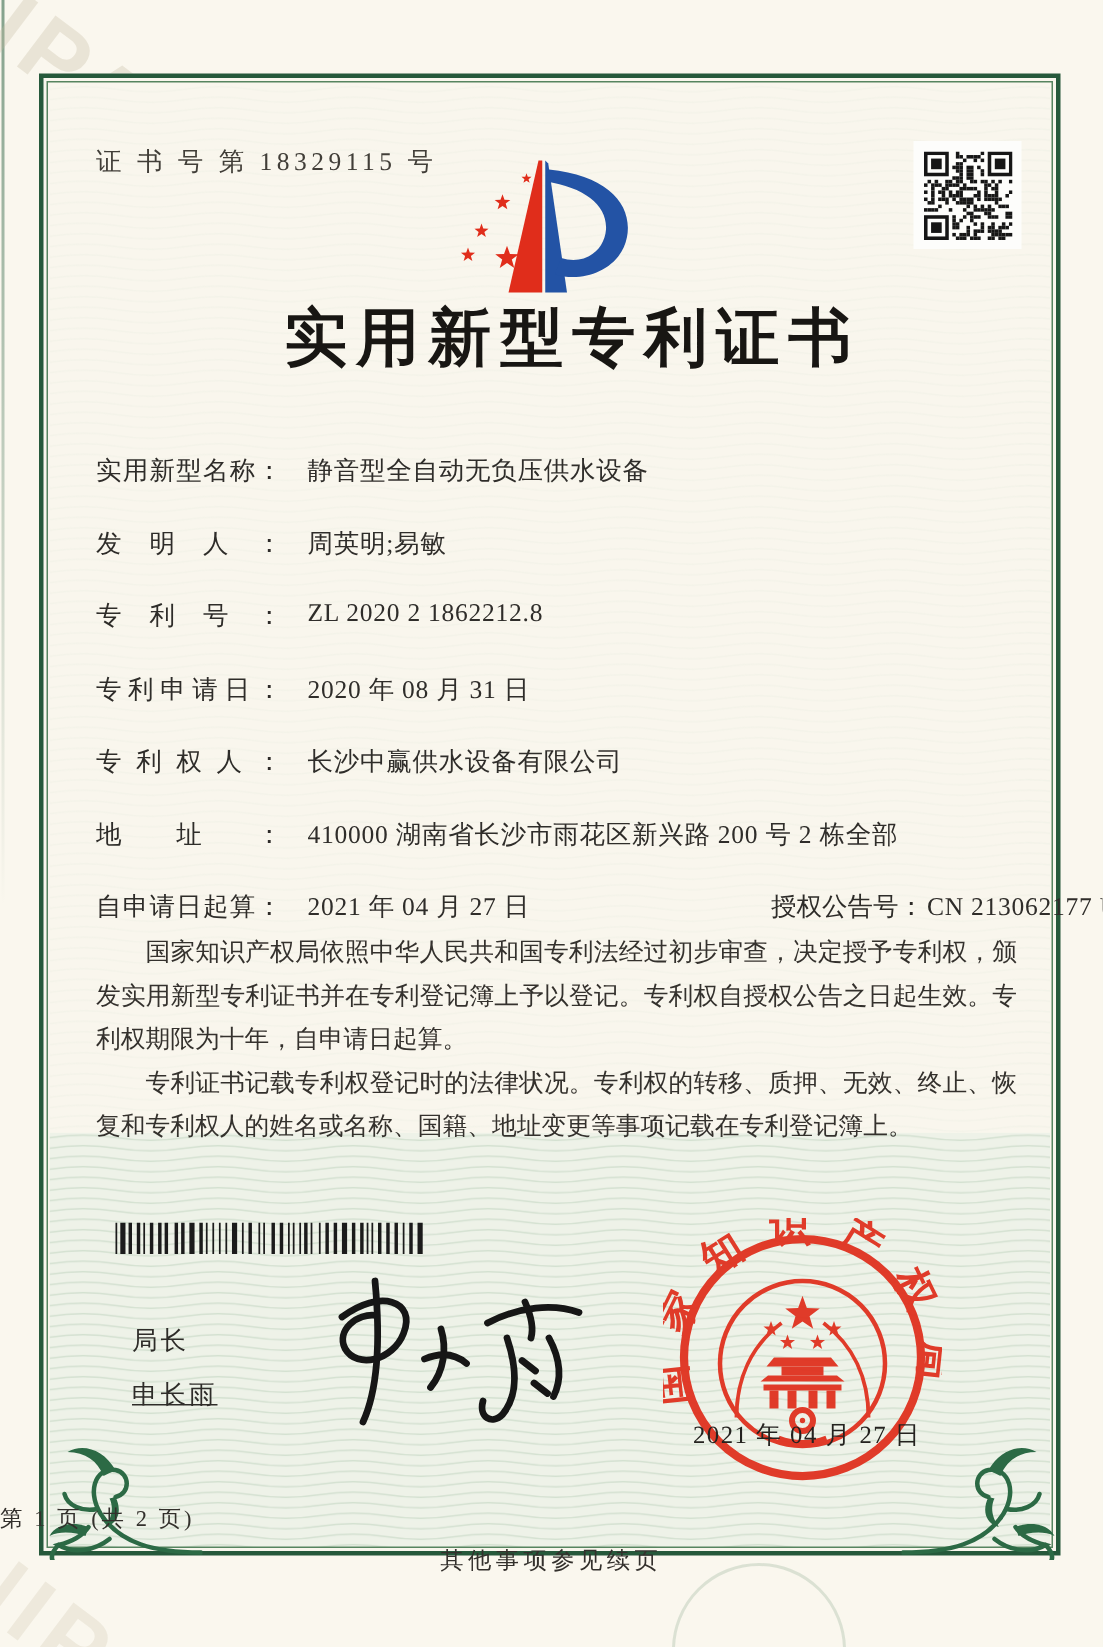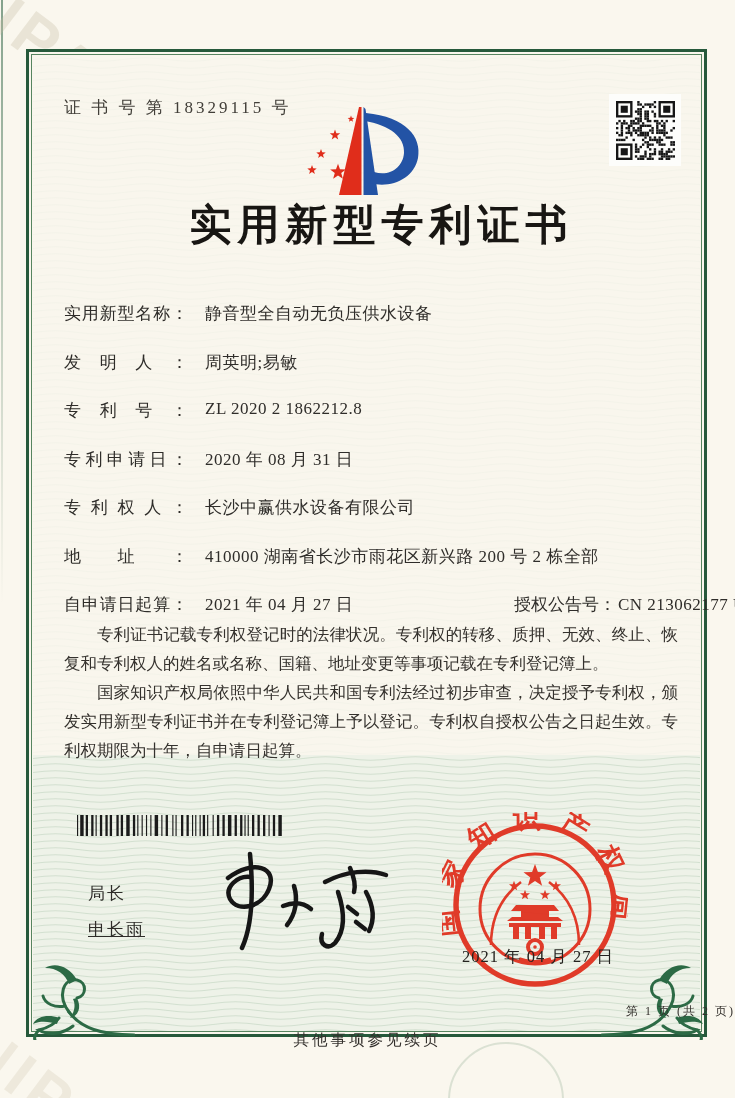--- a/index.html
+++ b/index.html
@@ -60,21 +60,21 @@
     text-align:justify;color:#34312d;}
   .body-text p{margin:0;text-indent:2em;}
   
   .barcode{left:76px;top:815px;}
   .sign-title{left:88px;top:882px;font-size:17px;letter-spacing:2px;}
   .sign-name{left:88px;top:918px;font-size:17px;letter-spacing:2px;text-decoration:underline;}
   .signature{left:198px;top:846px;}
   .seal{left:442px;top:812px;}
   .seal-date{left:452px;top:946px;width:172px;text-align:center;font-size:16.5px;
     letter-spacing:1px;color:#24221f;}
-  .page-info{left:0;right:0;top:1003px;text-align:right;font-size:12px;color:#33302c;letter-spacing:2px;}
+  .page-info{left:0;right:0;top:1003px;text-align:left;font-size:15px;color:#33302c;letter-spacing:2px;}
   .note{left:0;right:0;top:1030px;text-align:center;font-size:15.5px;color:#33302c;letter-spacing:3px;}
   .flourish{left:29px;top:956px;}
   .flourish.right{left:601px;transform:scaleX(-1);}
 </style>
 </head>
 <body>
 
 <svg width="0" height="0" style="position:absolute" aria-hidden="true">
   <defs>
     <polygon id="st" points="0,-11 2.65,-3.64 10.46,-3.4 4.28,1.39 6.47,8.9 0,4.5 -6.47,8.9 -4.28,1.39 -10.46,-3.4 -2.65,-3.64"></polygon>
@@ -356,22 +356,22 @@
   <span class="f-label">地址：</span><span class="f-value">410000 湖南省长沙市雨花区新兴路 200 号 2 栋全部</span>
 </div>
 <div class="field-row" style="top:593px">
   <span class="f-label">自申请日起算：</span><span class="f-value">2021 年 04 月 27 日</span>
   <span class="grant-pair">
     <span>授权公告号：</span><span class="f-value" style="margin-left:2px">CN 213062177 U</span>
   </span>
 </div>
 
 <div class="abs body-text">
+  <p>国家知识产权局依照中华人民共和国专利法经过初步审查，决定授予专利权，颁发实用新型专利证书并在专利登记簿上予以登记。专利权自授权公告之日起生效。专利权期限为十年，自申请日起算。</p>
   <p>专利证书记载专利权登记时的法律状况。专利权的转移、质押、无效、终止、恢复和专利权人的姓名或名称、国籍、地址变更等事项记载在专利登记簿上。</p>
-  <p>国家知识产权局依照中华人民共和国专利法经过初步审查，决定授予专利权，颁发实用新型专利证书并在专利登记簿上予以登记。专利权自授权公告之日起生效。专利权期限为十年，自申请日起算。</p>
 </div>
 
 <svg class="abs barcode" width="210" height="21">
     <g class="bars" fill="#1b1b1b">
       <rect x="1.00" y="0" width="1.15" height="21"></rect>
       <rect x="4.20" y="0" width="3.45" height="21"></rect>
       <rect x="9.70" y="0" width="2.30" height="21"></rect>
       <rect x="15.20" y="0" width="2.30" height="21"></rect>
       <rect x="19.55" y="0" width="1.15" height="21"></rect>
       <rect x="23.90" y="0" width="2.30" height="21"></rect>

